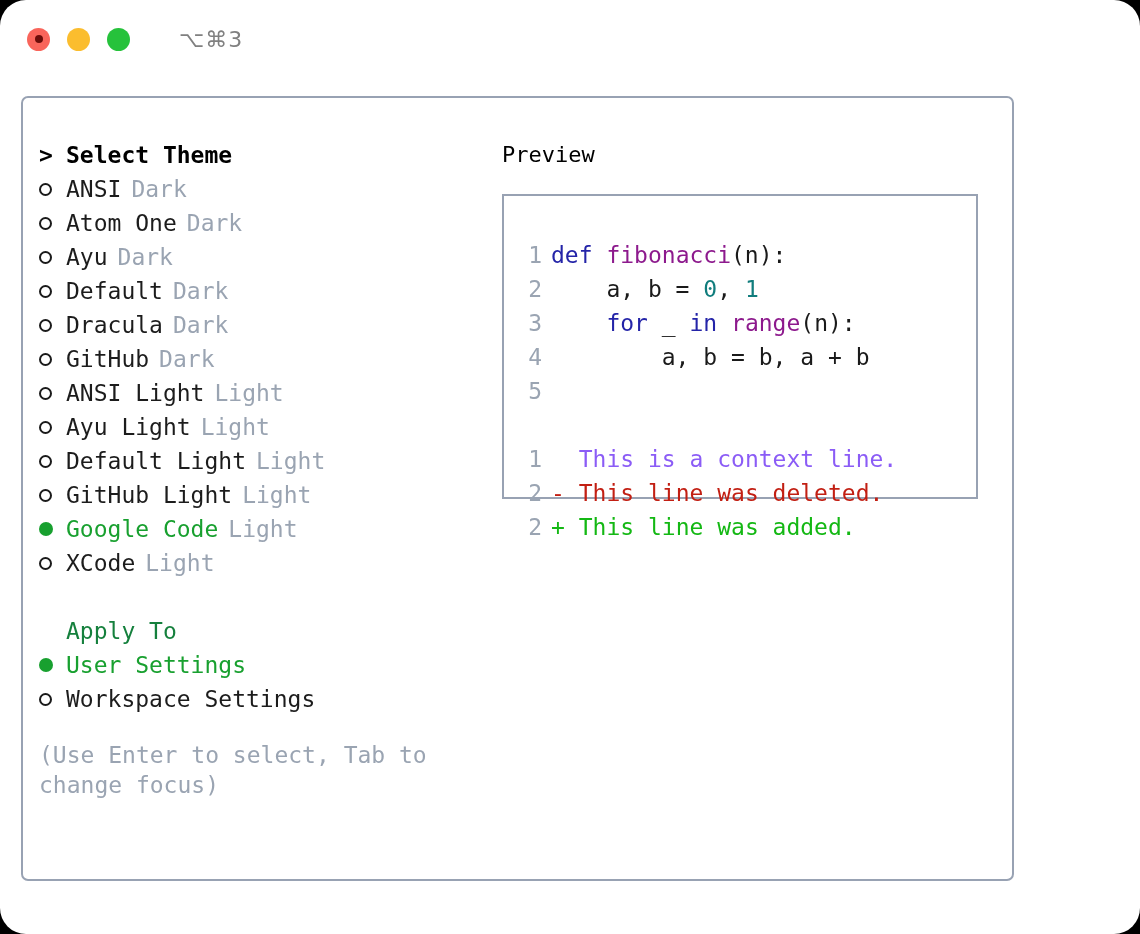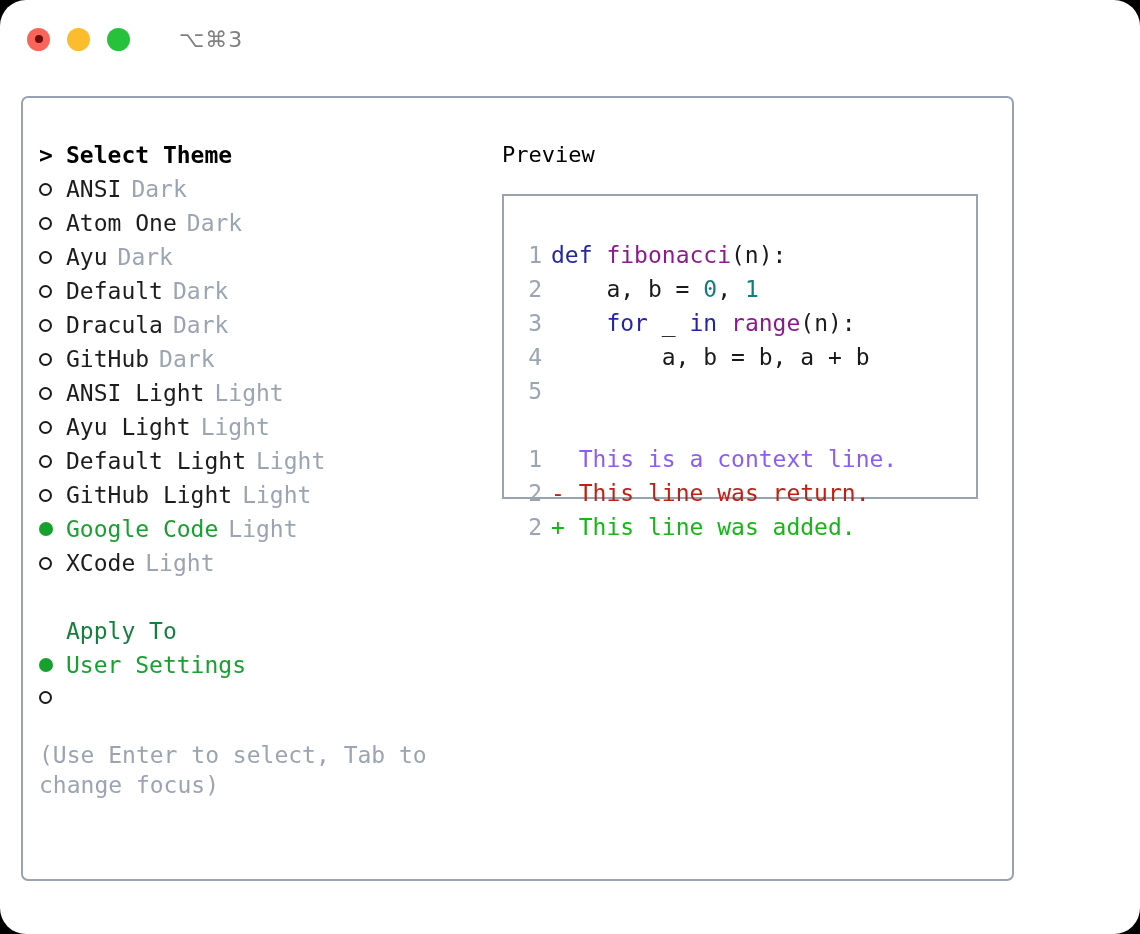--- a/index.html
+++ b/index.html
@@ -306,40 +306,41 @@
           <span class="section-head">Apply To</span>
         </div>
 
         <div id="apply-list">
             <div class="row">
               <span class="marker radio-on"></span>
               <span class="label-name selected">User Settings</span>
             </div>
             <div class="row">
               <span class="marker radio-off"></span>
+              <span class="label-name">Workspace Settings</span>
             </div>
           </div>
 
         <div class="hint">(Use Enter to select, Tab to change focus)</div>
       </div>
 
       <div class="right">
         <div class="preview-title">Preview</div>
         <div class="preview-box">
           <div id="code-sample">
               <div class="code-line"><span class="lineno">1</span><span class="code-text"><span class="tok-kw">def </span><span class="tok-fn">fibonacci</span><span class="tok-plain">(n):</span></span></div>
               <div class="code-line"><span class="lineno">2</span><span class="code-text"><span class="tok-plain">    a, b = </span><span class="tok-num">0</span><span class="tok-plain">, </span><span class="tok-num">1</span></span></div>
               <div class="code-line"><span class="lineno">3</span><span class="code-text"><span class="tok-plain">    </span><span class="tok-kw">for</span><span class="tok-plain"> _ </span><span class="tok-kw">in</span><span class="tok-plain"> </span><span class="tok-fn">range</span><span class="tok-plain">(n):</span></span></div>
               <div class="code-line"><span class="lineno">4</span><span class="code-text"><span class="tok-plain">        a, b = b, a + b</span></span></div>
               <div class="code-line"><span class="lineno">5</span></div>
             </div>
           <div class="gap-line"></div>
           <div id="diff-sample">
               <div class="code-line"><span class="lineno">1</span><span class="diff-ctx"> </span><span> </span><span class="diff-ctx">This is a context line.</span></div>
-              <div class="code-line"><span class="lineno">2</span><span class="diff-del">-</span><span> </span><span class="diff-del">This line was return.</span></div>
+              <div class="code-line"><span class="lineno">2</span><span class="diff-del">-</span><span> </span><span class="diff-del">This line was deleted.</span></div>
               <div class="code-line"><span class="lineno">2</span><span class="diff-add">+</span><span> </span><span class="diff-add">This line was added.</span></div>
             </div>
         </div>
       </div>
 
     </div>
   </div>
 </div>
 
 </body></html>

